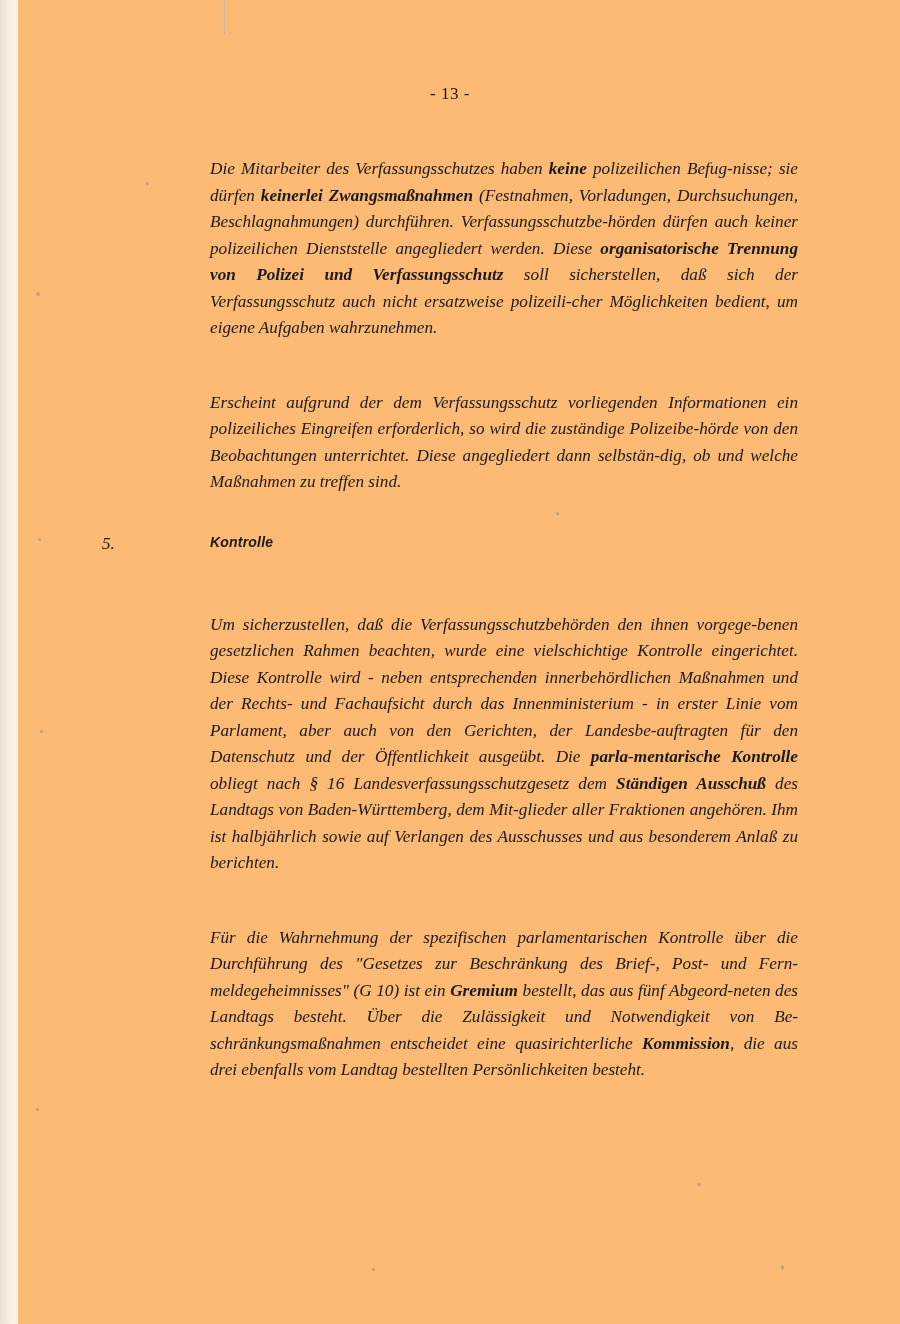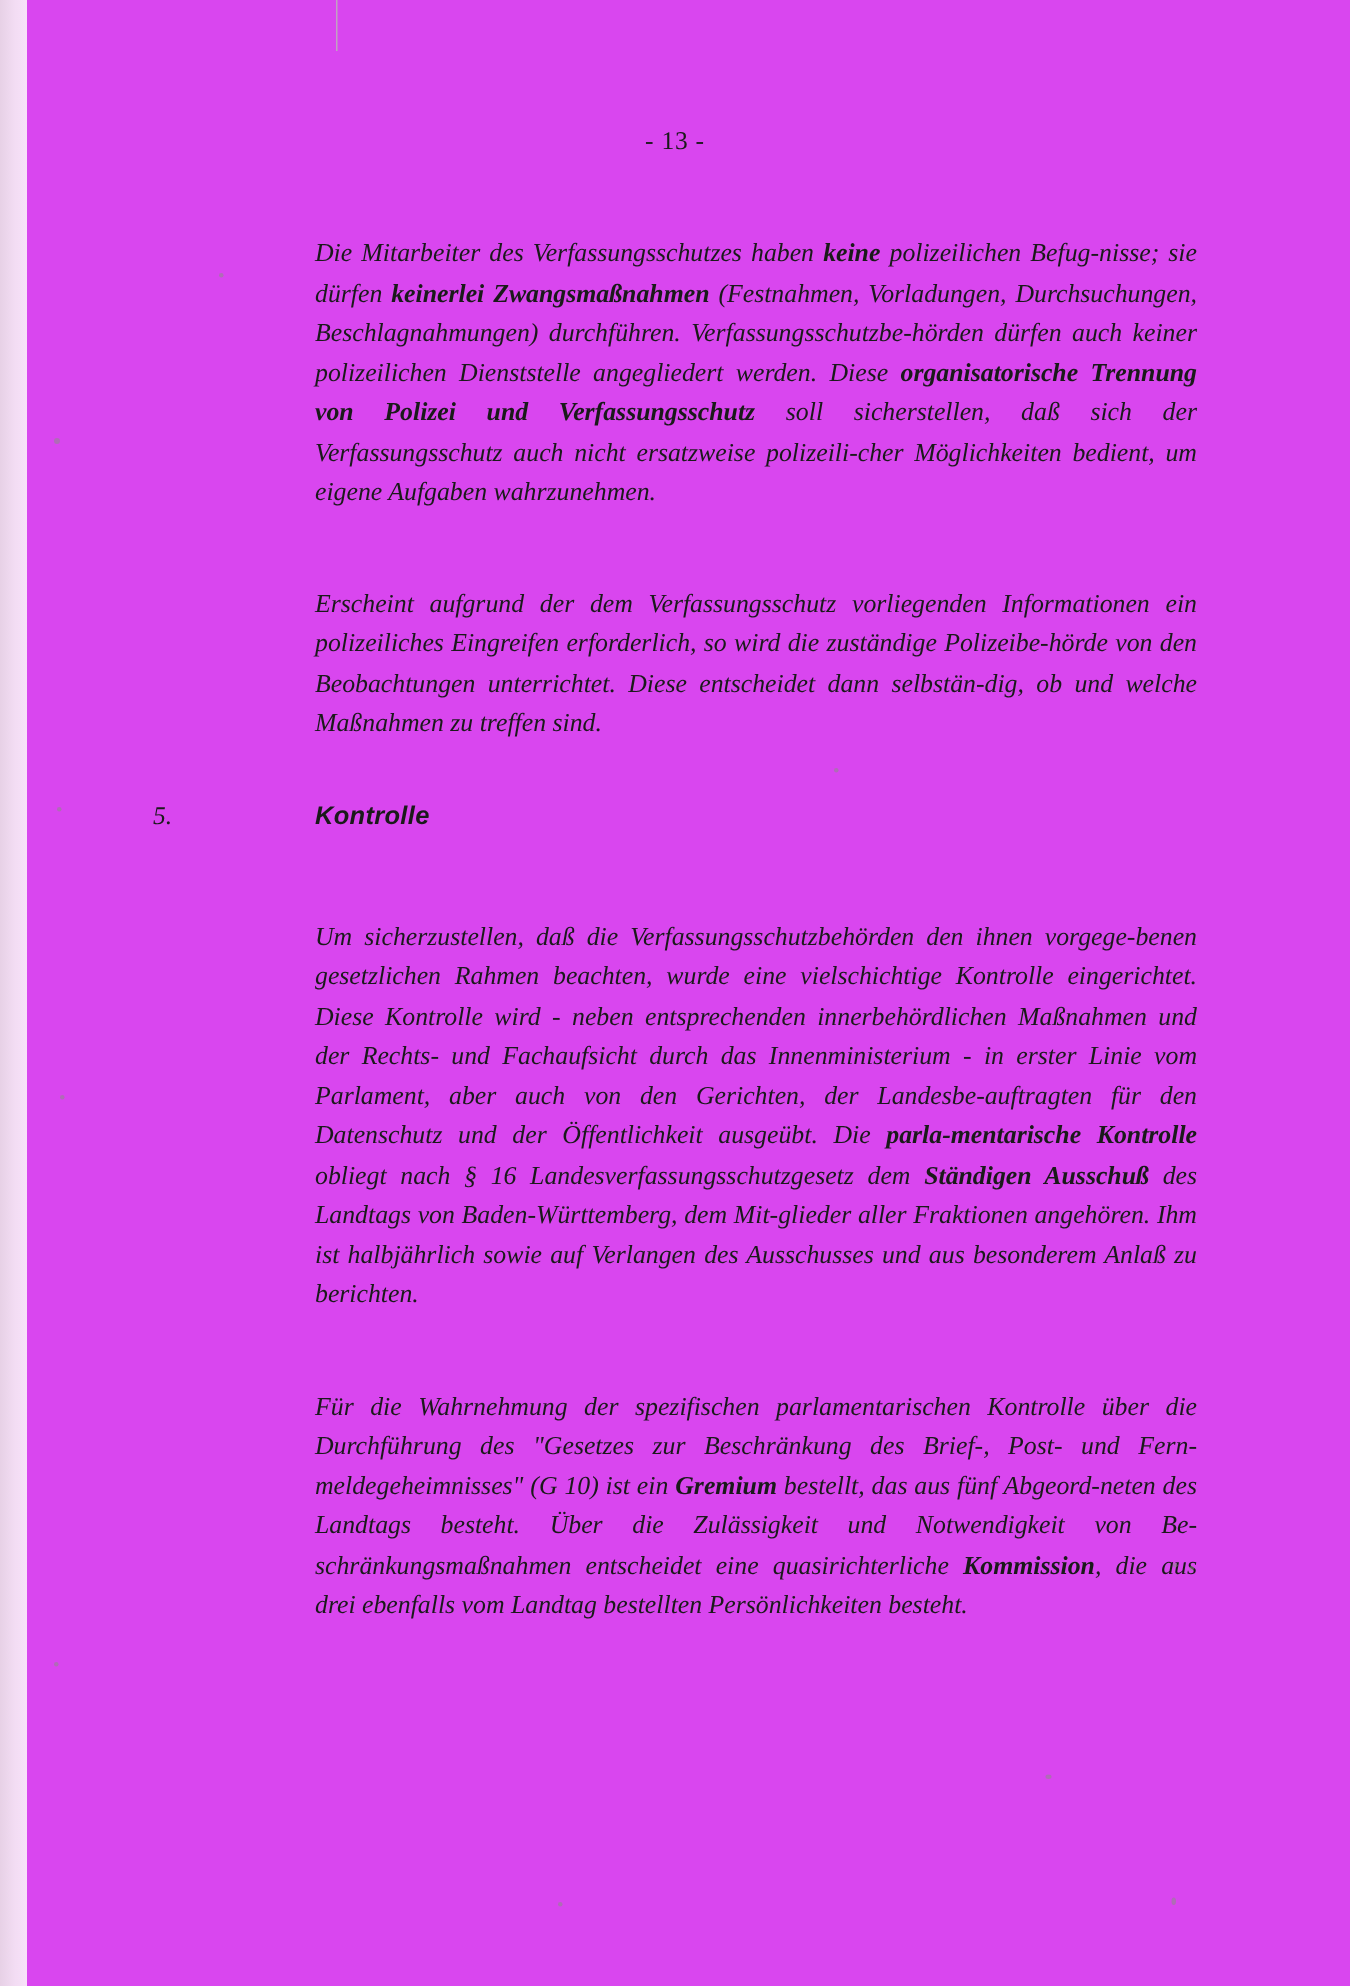--- a/index.html
+++ b/index.html
@@ -11,21 +11,21 @@
     width: 900px;
     height: 1324px;
     position: relative;
     font-family: "Liberation Serif", serif;
     color: #1a1a1a;
     overflow: hidden;
   }
   .page {
     position: absolute;
     inset: 0;
-    background: #d946ef;
+    background: #fdba74;
   }
   
   .scan-edge {
     position: absolute;
     left: 0;
     top: 0;
     width: 18px;
     height: 100%;
     background: linear-gradient(to right, #e9e9e4 0%, #f7f7f4 55%, #fdfdfb 100%);
     opacity: .85;
@@ -74,21 +74,21 @@
   .section-number {
     position: absolute;
     left: -108px;
     top: 0;
     font-size: 17px;
   }
   .section-title {
     position: absolute;
     left: 0;
     top: 0;
-    font-size: 17px;
+    font-size: 14px;
     font-weight: bold;
     font-family: "Liberation Sans", sans-serif;
     letter-spacing: .2px;
   }
   .speck {
     position: absolute;
     background: #8d8d87;
     border-radius: 50%;
     opacity: .55;
   }
@@ -102,21 +102,21 @@
   <div class="scan-line"></div>
 
   <div class="page-number">- 13 -</div>
 
   <div class="content">
 
     <p class="para" id="para-1"><span>Die Mitarbeiter des Verfassungsschutzes haben </span><b>keine</b><span> polizeilichen Befug-nisse; sie dürfen </span><b>keinerlei Zwangsmaßnahmen</b><span> (Festnahmen, Vorladungen, Durchsuchungen, Beschlagnahmungen) durchführen. Verfassungsschutzbe-hörden dürfen auch keiner polizeilichen Dienststelle angegliedert werden. Diese </span><b>organisatorische Trennung von Polizei und Verfassungsschutz</b><span> soll sicherstellen, daß sich der Verfassungsschutz auch nicht ersatzweise polizeili-cher Möglichkeiten bedient, um eigene Aufgaben wahrzunehmen.</span></p>
 
     <div class="gap-lg"></div>
 
-    <p class="para" id="para-2"><span>Erscheint aufgrund der dem Verfassungsschutz vorliegenden Informationen ein polizeiliches Eingreifen erforderlich, so wird die zuständige Polizeibe-hörde von den Beobachtungen unterrichtet. Diese entscheidet dann selbstän-dig, ob und welche Maßnahmen zu treffen sind.</span></p>
+    <p class="para" id="para-2"><span>Erscheint aufgrund der dem Verfassungsschutz vorliegenden Informationen ein polizeiliches Eingreifen erforderlich, so wird die zuständige Polizeibe-hörde von den Beobachtungen unterrichtet. Diese angegliedert dann selbstän-dig, ob und welche Maßnahmen zu treffen sind.</span></p>
 
     <div class="section">
       <div class="section-number">5.</div>
       <div class="section-title">Kontrolle</div>
     </div>
 
     <div class="gap-lg"></div>
 
     <p class="para" id="para-3"><span>Um sicherzustellen, daß die Verfassungsschutzbehörden den ihnen vorgege-benen gesetzlichen Rahmen beachten, wurde eine vielschichtige Kontrolle eingerichtet. Diese Kontrolle wird - neben entsprechenden innerbehördlichen Maßnahmen und der Rechts- und Fachaufsicht durch das Innenministerium - in erster Linie vom Parlament, aber auch von den Gerichten, der Landesbe-auftragten für den Datenschutz und der Öffentlichkeit ausgeübt. Die </span><b>parla-mentarische Kontrolle</b><span> obliegt nach § 16 Landesverfassungsschutzgesetz dem </span><b>Ständigen Ausschuß</b><span> des Landtags von Baden-Württemberg, dem Mit-glieder aller Fraktionen angehören. Ihm ist halbjährlich sowie auf Verlangen des Ausschusses und aus besonderem Anlaß zu berichten.</span></p>
 

